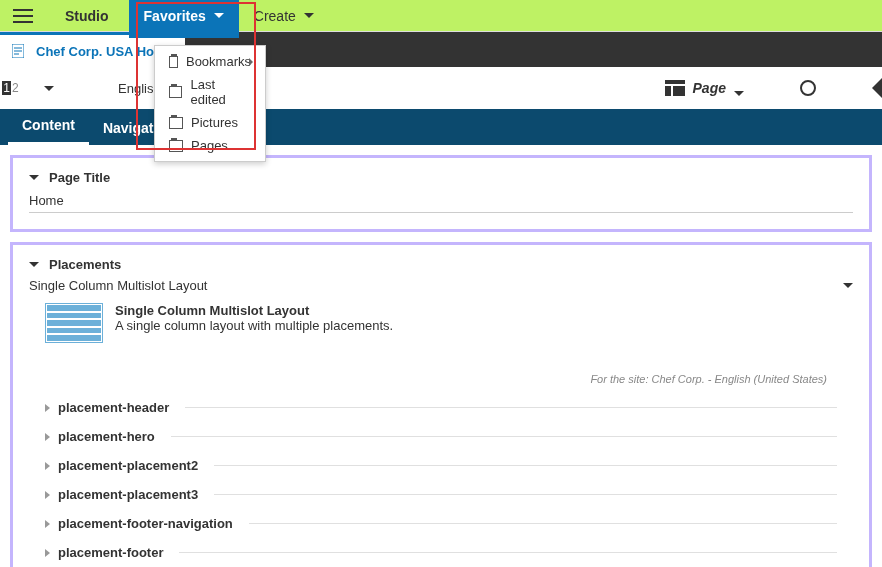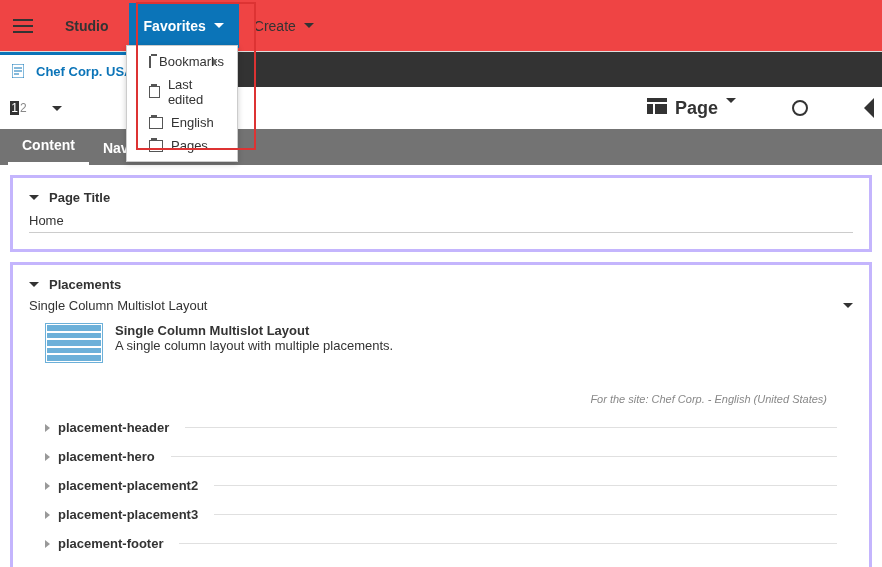--- a/index.html
+++ b/index.html
@@ -1,58 +1,58 @@
 <!DOCTYPE html>
 <html><head>
 <meta charset="utf-8">
 <style>
 * { margin:0; padding:0; box-sizing:border-box; font-family:Arial,Helvetica,sans-serif; }
 body { background:#fff; width:882px; font-size:13px; color:#333; }
-.topbar { height:52px; display:flex; align-items:center; border-bottom:1px solid #ddd; position:relative; z-index:50; background:#ef4444; }
+.topbar { height:32px; display:flex; align-items:center; border-bottom:1px solid #ddd; position:relative; z-index:50; background:#bef264; }
 .hamburger { width:45px; display:flex; flex-direction:column; align-items:center; justify-content:center; gap:4px; cursor:pointer; }
 .hamburger span { width:20px; height:2px; background:#333; }
 .brand { font-weight:600; font-size:14px; color:#333; padding:0 20px; }
 .menu-btn { height:45px; display:flex; align-items:center; padding:0 15px; font-size:14px; gap:8px; cursor:pointer; color:#333; }
 .menu-btn.active { background:#0b74b8; color:#fff; font-weight:600; }
 .chev { display:inline-block; width:0; height:0; border-left:5px solid transparent; border-right:5px solid transparent; border-top:5px solid currentColor; }
 .chev-right { border-left:5px solid currentColor; border-top:4px solid transparent; border-bottom:4px solid transparent; border-right:none; width:0; height:0; display:inline-block; }
 .chev-left-big { display:inline-block; width:0; height:0; border-top:10px solid transparent; border-bottom:10px solid transparent; border-right:10px solid #333; }
 
 .dark-strip { height:35px; background:#333; display:flex; align-items:center; position:relative; }
 .tab-in-strip { height:35px; display:flex; align-items:center; padding:0 12px; border-top:3px solid #0b74b8; background:#fff; color:#0b74b8; font-weight:600; font-size:13px; gap:8px; }
 
-.toolbar { height:42px; display:flex; align-items:center; padding:0 8px; gap:22px; }
+.toolbar { height:42px; display:flex; align-items:center; padding:0 0; gap:22px; }
 .badge12 { width:22px; height:18px; font-family:monospace; font-size:12px; line-height:18px; text-align:center; }
 .badge12 .on { background:#333; color:#fff; padding:0 1px;}
 .badge12 .off { color:#888; padding:0 1px;}
 .toolbar .spacer { flex:1; }
-.page-sel { display:flex; align-items:flex-start; gap:8px; font-weight:600; font-size:18px; }
+.page-sel { display:flex; align-items:flex-end; gap:8px; font-weight:600; font-size:14px;font-style:italic; }
 .bulb { width:16px; height:16px; border:2px solid #333; border-radius:50%; position:relative; }
 
-.tabs-row { height:36px; background:#737373; display:flex; align-items:end; padding-left:8px; position:relative; }
+.tabs-row { height:36px; background:#0c4a6e; display:flex; align-items:end; padding-left:8px; position:relative; }
 .tab { padding:9px 14px; color:#fff; font-weight:600; font-size:14px; cursor:pointer; }
 .tab.active { border-bottom:3px solid #fff; }
 
 .panel { border:3px solid #c4b5fd; margin:10px; padding:8px 16px 16px; }
 .panel-head { display:flex; align-items:center; gap:10px; font-weight:600; font-size:13px; padding:4px 0; }
 .panel-head .chev { transform:rotate(0deg); }
 .input-line { border-bottom:1px solid #ccc; padding:4px 0; font-size:13px; color:#333; }
 .sub-row { display:flex; align-items:center; font-size:13px; color:#333; padding:2px 0; }
 
 .layout-box { display:flex; gap:12px; padding:8px 16px; }
 .layout-swatch { width:58px; height:40px; border:1px solid #6cb0d9; display:flex; flex-direction:column; }
 .layout-swatch span { flex:1; background:#6cb0d9; margin:1px; }
 .site-note { font-style:italic; font-size:11px; color:#888; text-align:right; padding-right:10px;margin-top:40px; }
 
 .placement-item { display:flex; align-items:center; gap:8px; padding:7px 16px; font-size:13px; color:#333; }
 .placement-item .chev-right { border-left-color:#999; }
 .hr { height:1px; background:#e0e0e0; flex:1; margin-left:8px; }
 
 
-.dropdown { position:absolute; top:45px; left:126px; width:112px; background:#fff; box-shadow:0 2px 6px rgba(0,0,0,0.2); border:1px solid #ccc; z-index:60; padding:4px 12px; }
+.dropdown { position:absolute; top:45px; left:154px; width:112px; background:#fff; box-shadow:0 2px 6px rgba(0,0,0,0.2); border:1px solid #ccc; z-index:60; padding:4px 4px; }
 .dropdown .dd-item { display:flex; align-items:center; padding:4px 10px; font-size:13px; gap:8px; cursor:pointer; color:#333; position:relative; }
 .dropdown .dd-item.has-sub::after { content:''; position:absolute; right:8px; top:50%; transform:translateY(-50%); border-left:4px solid #666; border-top:4px solid transparent; border-bottom:4px solid transparent; }
 .dd-ico { width:14px; height:12px; border:1px solid #555; position:relative; }
 .dd-ico::before { content:''; position:absolute; top:-3px; left:1px; width:6px; height:2px; background:#555; }
 
 .highlight { position:absolute; top:2px; left:136px; width:120px; height:148px; border:2px solid #d33; z-index:70; pointer-events:none; }
 
 svg.layout-icon { width:20px; height:16px; }
 svg.page-icon { width:12px; height:14px; margin-right:4px; }
 </style>
@@ -83,21 +83,21 @@
     <div class="dd-item has-sub">
       <span class="dd-ico"></span>
       <span>Bookmarks</span>
     </div>
     <div class="dd-item">
       <span class="dd-ico"></span>
       <span>Last edited</span>
     </div>
     <div class="dd-item">
       <span class="dd-ico"></span>
-      <span>English</span>
+      <span>Pictures</span>
     </div>
     <div class="dd-item">
       <span class="dd-ico"></span>
       <span>Pages</span>
     </div>
   </div>
 </div>
 
 <div class="dark-strip">
   <div class="tab-in-strip">
@@ -186,17 +186,22 @@
         <span style="font-weight:600">placement-placement2</span>
         <span class="hr"></span>
       </div>
       <div class="placement-item">
         <span class="chev-right"></span>
         <span style="font-weight:600">placement-placement3</span>
         <span class="hr"></span>
       </div>
       <div class="placement-item">
         <span class="chev-right"></span>
+        <span style="font-weight:600">placement-footer-navigation</span>
+        <span class="hr"></span>
+      </div>
+      <div class="placement-item">
+        <span class="chev-right"></span>
         <span style="font-weight:600">placement-footer</span>
         <span class="hr"></span>
       </div>
     </div>
 </div>
 
 </body></html>

